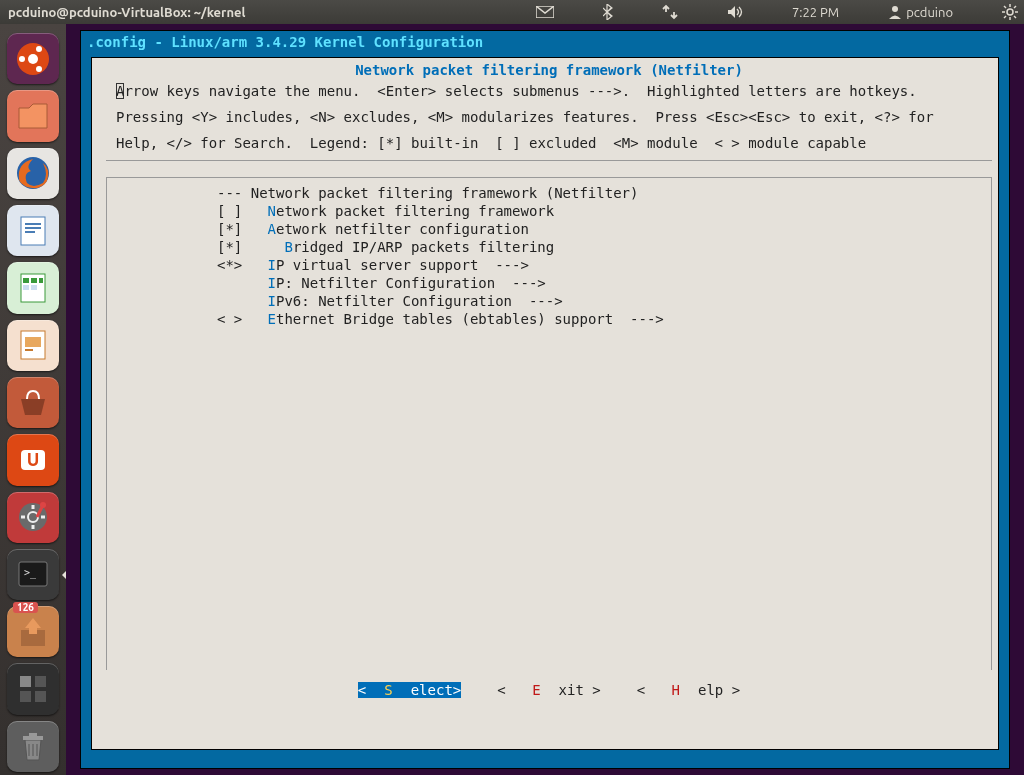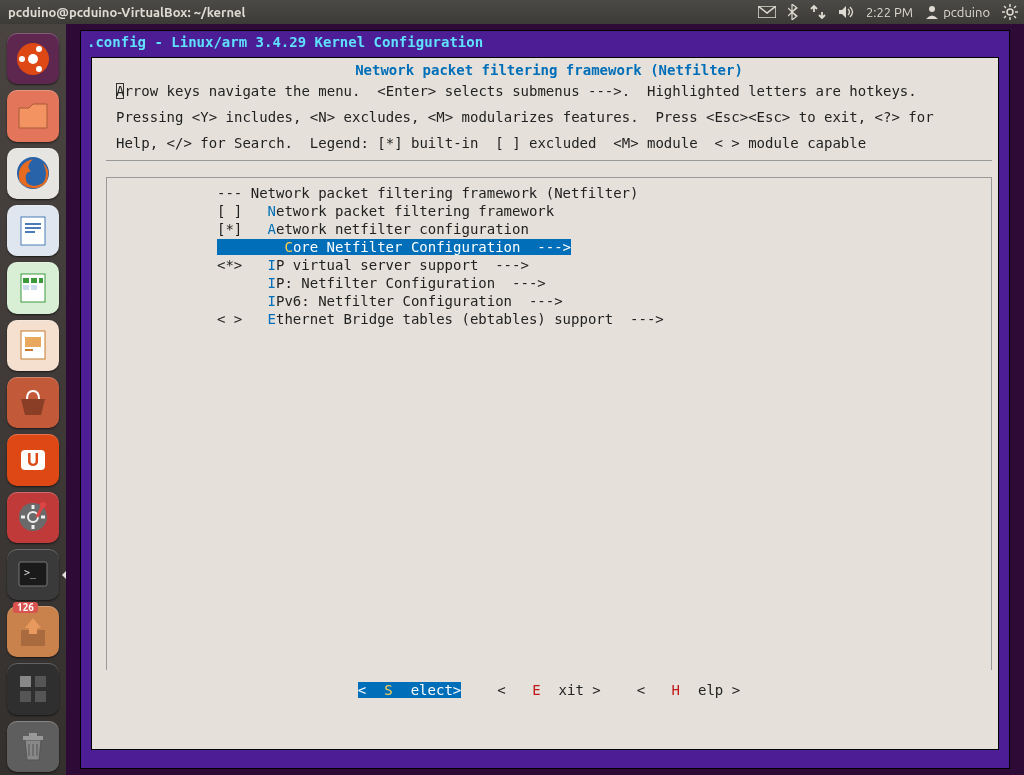--- a/index.html
+++ b/index.html
@@ -1,29 +1,29 @@
 <!DOCTYPE html>
 <html><head>
 <meta charset="utf-8">
 <style>
   html,body{margin:0;padding:0;width:1024px;height:775px;overflow:hidden;font-family:"Ubuntu","DejaVu Sans",sans-serif;background:#000;}
   
-  #top-panel{position:absolute;top:0;left:0;right:0;height:24px;background:linear-gradient(#4b4a46,#3c3b37);color:#dfdbd2;display:flex;align-items:center;font-size:13px;}
+  #top-panel{position:absolute;top:0;left:0;right:0;height:24px;background:linear-gradient(#4b4a46,#3c3b37);color:#dfdbd2;display:flex;align-items:center;font-size:13px;gap:37px;}
   #top-panel .title{padding-left:8px;font-weight:bold;flex:0 0 auto;}
   #top-panel .spacer{flex:1;}
   #top-panel .ind{padding:0 6px;display:flex;align-items:center;}
   #top-panel svg{display:block;}
   
   #launcher{position:absolute;top:24px;left:0;width:66px;bottom:0;background:linear-gradient(#4a4441,#34302e);display:flex;flex-direction:column;align-items:center;padding-top:6px;}
   .licon{width:52px;height:52px;border-radius:10px;margin:3px 0;display:flex;align-items:center;justify-content:center;box-shadow:inset 0 1px 0 rgba(255,255,255,0.25),0 1px 2px rgba(0,0,0,0.6);position:relative;}
   .licon.active::after{content:"";position:absolute;right:-9px;top:20px;width:0;height:0;border-top:6px solid transparent;border-bottom:6px solid transparent;border-right:6px solid #e5e1da;}
   .badge{position:absolute;top:-4px;left:6px;background:#d9534f;color:#fff;font-size:10px;padding:0 4px;border-radius:3px;font-weight:bold;}
   
   #termwin{position:absolute;top:24px;left:66px;right:0;bottom:0;background:#2e0a36;}
-  #term{position:absolute;top:6px;left:14px;right:14px;bottom:6px;background:#4c1d95;border:1px solid #000;}
+  #term{position:absolute;top:6px;left:14px;right:14px;bottom:6px;background:#0369a1;border:1px solid #000;}
   #term-header{color:#5fe1ff;font-family:"DejaVu Sans Mono","Ubuntu Mono",monospace;font-size:14px;padding:3px 6px;font-weight:bold;}
   #term-body{position:absolute;top:26px;left:10px;right:10px;bottom:18px;background:#e5e1da;border:1px solid #000;font-family:"DejaVu Sans Mono","Ubuntu Mono",monospace;font-size:14px;color:#222;padding-left:8px;}
   #dlg-title{text-align:center;color:#006eb8;font-weight:bold;padding-top:4px;}
   #help{padding:0 10px 4px 10px;white-space:pre-wrap;line-height:26px;border-bottom:1px solid #999;margin:0 6px;}
   #menu{margin:16px 6px 0 6px;border:1px solid #999;border-bottom:none;height:480px;padding:6px 0;}
   .row{white-space:pre;line-height:18px;padding:0 0 0 110px;}
   .row .sym{letter-spacing:0;}
   .row.selected .label{background:#006eb8;color:#fff;}
   .row.selected .sym{background:#006eb8;color:#e5e1da;}
   .row .hot{color:#006eb8;}
@@ -54,21 +54,21 @@
     <svg width="16" height="16">
         <path d="M4 2 L4 8 M1 5 L4 2 L7 5 M12 14 L12 8 M9 11 L12 14 L15 11" stroke="#dfdbd2" stroke-width="1.8" fill="none"></path>
       </svg>
   </div>
   <div class="ind">
     <svg width="16" height="14">
         <path d="M1 5 L4 5 L8 1 L8 13 L4 9 L1 9 Z" fill="#dfdbd2"></path>
         <path d="M10 4 Q13 7 10 10 M12 2 Q17 7 12 12" fill="none" stroke="#dfdbd2" stroke-width="1.3"></path>
       </svg>
   </div>
-  <div class="ind">2:22 PM</div>
+  <div class="ind">7:22 PM</div>
   <div class="ind">
     <svg width="14" height="14" style="margin-right:4px">
         <circle cx="7" cy="4" r="3" fill="#dfdbd2"></circle>
         <path d="M1 14 Q7 7 13 14 Z" fill="#dfdbd2"></path>
       </svg>
     <span>pcduino</span>
   </div>
   <div class="ind">
     <svg width="16" height="16">
         <circle cx="8" cy="8" r="3" fill="none" stroke="#dfdbd2" stroke-width="1.5"></circle>
@@ -189,21 +189,21 @@
 <div id="termwin">
   <div id="term">
     <div id="term-header">.config - Linux/arm 3.4.29 Kernel Configuration</div>
     <div id="term-body">
       <div id="dlg-title">Network packet filtering framework (Netfilter)</div>
       <div id="help"><span class="cursor"></span><span>Arrow keys navigate the menu.  &lt;Enter&gt; selects submenus ---&gt;.  Highlighted letters are hotkeys.  Pressing &lt;Y&gt; includes, &lt;N&gt; excludes, &lt;M&gt; modularizes features.  Press &lt;Esc&gt;&lt;Esc&gt; to exit, &lt;?&gt; for Help, &lt;/&gt; for Search.  Legend: [*] built-in  [ ] excluded  &lt;M&gt; module  &lt; &gt; module capable</span></div>
       <div id="menu">
           <div class="row"><span class="sym">--- </span><span class="hot"></span><span class="label">Network packet filtering framework (Netfilter)</span></div>
           <div class="row"><span class="sym">[ ]   </span><span class="hot">N</span><span class="label">etwork packet filtering framework</span></div>
           <div class="row"><span class="sym">[*]   </span><span class="hot">A</span><span class="label">etwork netfilter configuration</span></div>
-          <div class="row selected"><span class="sym">        </span><span class="label"><span class="hot">C</span><span>ore Netfilter Configuration  ---&gt;</span></span></div>
+          <div class="row"><span class="sym">[*]     </span><span class="hot">B</span><span class="label">ridged IP/ARP packets filtering</span></div>
           <div class="row"><span class="sym">&lt;*&gt;   </span><span class="hot">I</span><span class="label">P virtual server support  ---&gt;</span></div>
           <div class="row"><span class="sym">      </span><span class="hot">I</span><span class="label">P: Netfilter Configuration  ---&gt;</span></div>
           <div class="row"><span class="sym">      </span><span class="hot">I</span><span class="label">Pv6: Netfilter Configuration  ---&gt;</span></div>
           <div class="row"><span class="sym">&lt; &gt;   </span><span class="hot">E</span><span class="label">thernet Bridge tables (ebtables) support  ---&gt;</span></div>
         </div>
       <div id="buttons"><span class="selbtn">&lt;<span style="color:#ffd34e">S</span>elect&gt;</span><span>&lt; <span style="color:#c01818">E</span>xit &gt;</span><span>&lt; <span style="color:#c01818">H</span>elp &gt;</span></div>
     </div>
   </div>
 </div>
 

